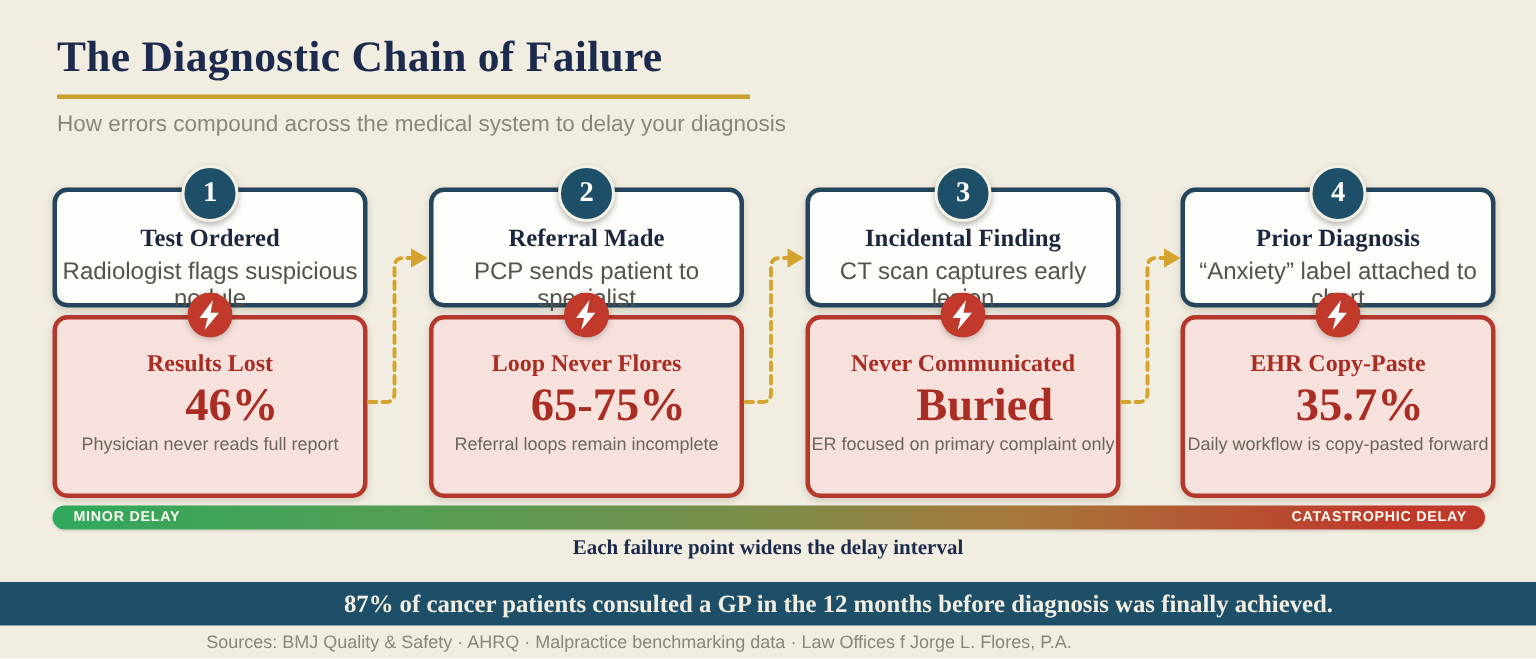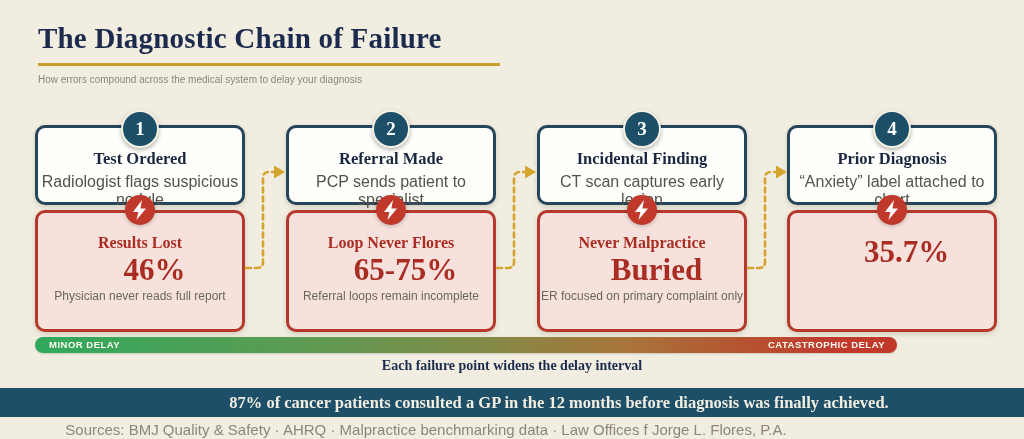--- a/index.html
+++ b/index.html
@@ -8,21 +8,21 @@
     background:var(--background,#f1eee1);
     font-family:"Liberation Sans",sans-serif;
   }
   
   .title{
     position:absolute;left:38px;top:22px;
     font-family:"Liberation Serif",serif;font-weight:bold;font-size:29px;
     color:var(--navy,#1c2b4d);letter-spacing:.2px;
   }
   .gold-rule{position:absolute;left:38px;top:63px;width:462px;height:2.5px;background:var(--gold,#c8a12c);}
-  .subtitle{position:absolute;left:38px;top:74px;font-size:10px;color:var(--gray-subtitle,#8b8678);}
+  .subtitle{position:absolute;left:38px;top:74px;font-size:15px;color:var(--gray-subtitle,#8b8678);}
   
   .chain{position:absolute;left:35px;top:110px;width:962px;height:226px;}
   .col{position:absolute;top:0;width:210px;height:226px;}
   .badge{
     position:absolute;top:0;left:50%;transform:translateX(-50%);
     width:34px;height:34px;border-radius:50%;
     background:var(--teal,#1e4f68);border:2px solid #f4f1e5;
     box-shadow:0 2px 4px rgba(0,0,0,.3);z-index:4;
     display:flex;align-items:center;justify-content:center;
     color:#fff;font-family:"Liberation Serif",serif;font-weight:bold;font-size:19px;
@@ -44,21 +44,21 @@
     top:100px;height:122px;background:var(--pink,#f7e1dc);
     border:3px solid var(--red-border,#b5382c);
     padding-top:21px;
   }
   .fail-title{font-family:"Liberation Serif",serif;font-weight:bold;font-size:16px;color:var(--red,#a92d23);}
   .fail-stat{margin-top:1px;font-family:Liberation Serif, serif;font-weight:bold;font-size:31px;line-height:34px;color:var(--red,#a92d23);padding-left:29px;}
   .fail-desc{margin-top:2px;font-size:12px;line-height:1.28;color:var(--gray-small,#6b675c);}
   .connector{position:absolute;top:50px;width:46px;height:115px;z-index:2;}
   
   .delay-bar{
-    position:absolute;left:35px;top:337px;width:862px;height:16px;border-radius:8px;
+    position:absolute;left:35px;top:337px;width:955px;height:16px;border-radius:8px;
     background:linear-gradient(90deg,var(--green,#2fa95c) 0%,#5e9a52 32%,var(--olive,#7d8c48) 50%,var(--rust,#a8763a) 68%,var(--bar-red,#c0392b) 93%);
     box-shadow:0 1px 2px rgba(0,0,0,.15);
   }
   .bar-label{
     position:absolute;top:0;height:16px;line-height:16px;
     font-size:9.5px;font-weight:bold;letter-spacing:.5px;color:#fdfbf2;
   }
   .bar-label.left{left:14px;}
   .bar-label.right{right:12px;}
   
@@ -68,21 +68,21 @@
   }
   .banner{
     position:absolute;left:0;top:388px;width:1024px;height:29px;line-height:29px;
     background:var(--teal,#1e4f68);text-align:center;
     font-family:"Liberation Serif",serif;font-weight:bold;font-size:16.5px;
     color:var(--banner-text,#f2eee1);
     padding-left:47px;
   }
   .sources{
     position:absolute;left:0;top:421px;width:852px;text-align:center;
-    font-size:15px;color:var(--gray-subtitle,#8b8678);
+    font-size:12px;color:var(--gray-subtitle,#8b8678);
   }
 </style>
 </head>
 <body>
 
 <div class="canvas">
 
   <div class="title">The Diagnostic Chain of Failure</div>
   <div class="gold-rule"></div>
   <div class="subtitle">How errors compound across the medical system to delay your diagnosis</div>
@@ -149,21 +149,21 @@
         <div class="step-title">Incidental Finding</div>
         <div class="step-desc">CT scan captures early lesion</div>
       </div>
       <div class="bolt">
         <svg width="30" height="30" viewBox="0 0 30 30">
             <circle cx="15" cy="15" r="15" fill="#c0392b"></circle>
             <polygon points="17,5 8,17 13.4,17 11.4,25 21,13.5 15.4,13.5" fill="#ffffff"></polygon>
           </svg>
       </div>
       <div class="card bottom">
-        <div class="fail-title">Never Malpractice</div>
+        <div class="fail-title">Never Communicated</div>
         <div class="fail-stat">Buried</div>
         <div class="fail-desc">ER focused on primary complaint only</div>
       </div>
     </div>
 
     <svg class="connector" style="left:710px" viewBox="0 0 46 115">
       <path d="M3 108 H14 Q20 108 20 102 V18 Q20 12 26 12 H31" fill="none" stroke="#d4a42e" stroke-width="2.6" stroke-dasharray="5 4" stroke-linecap="round"></path>
       <polygon points="31,5.5 42,12 31,18.5" fill="#d4a42e"></polygon>
     </svg>
 
@@ -175,21 +175,23 @@
         <div class="step-title">Prior Diagnosis</div>
         <div class="step-desc">“Anxiety” label attached to chart</div>
       </div>
       <div class="bolt">
         <svg width="30" height="30" viewBox="0 0 30 30">
             <circle cx="15" cy="15" r="15" fill="#c0392b"></circle>
             <polygon points="17,5 8,17 13.4,17 11.4,25 21,13.5 15.4,13.5" fill="#ffffff"></polygon>
           </svg>
       </div>
       <div class="card bottom">
+        <div class="fail-title">EHR Copy-Paste</div>
         <div class="fail-stat">35.7%</div>
+        <div class="fail-desc">Daily workflow is copy-pasted forward</div>
       </div>
     </div>
 
   </div>
 
   <div class="delay-bar">
     <span class="bar-label left">MINOR DELAY</span>
     <span class="bar-label right">CATASTROPHIC DELAY</span>
   </div>
 

